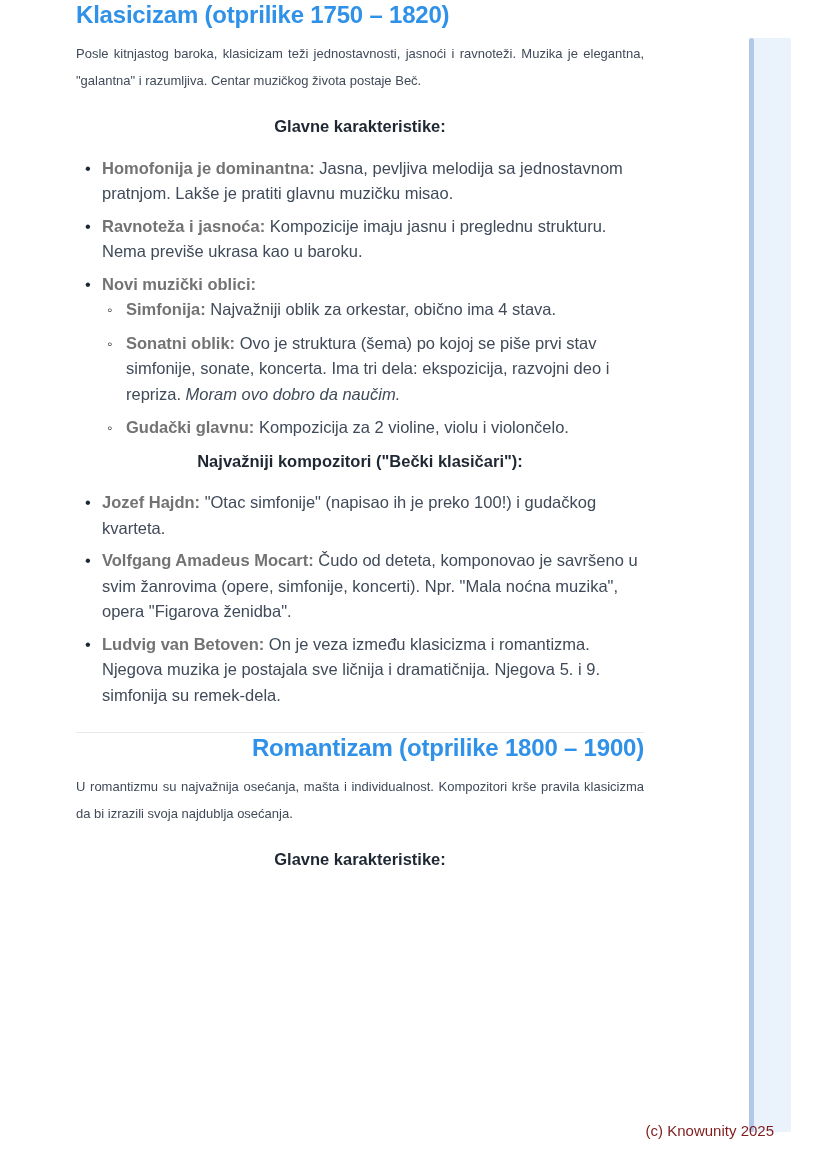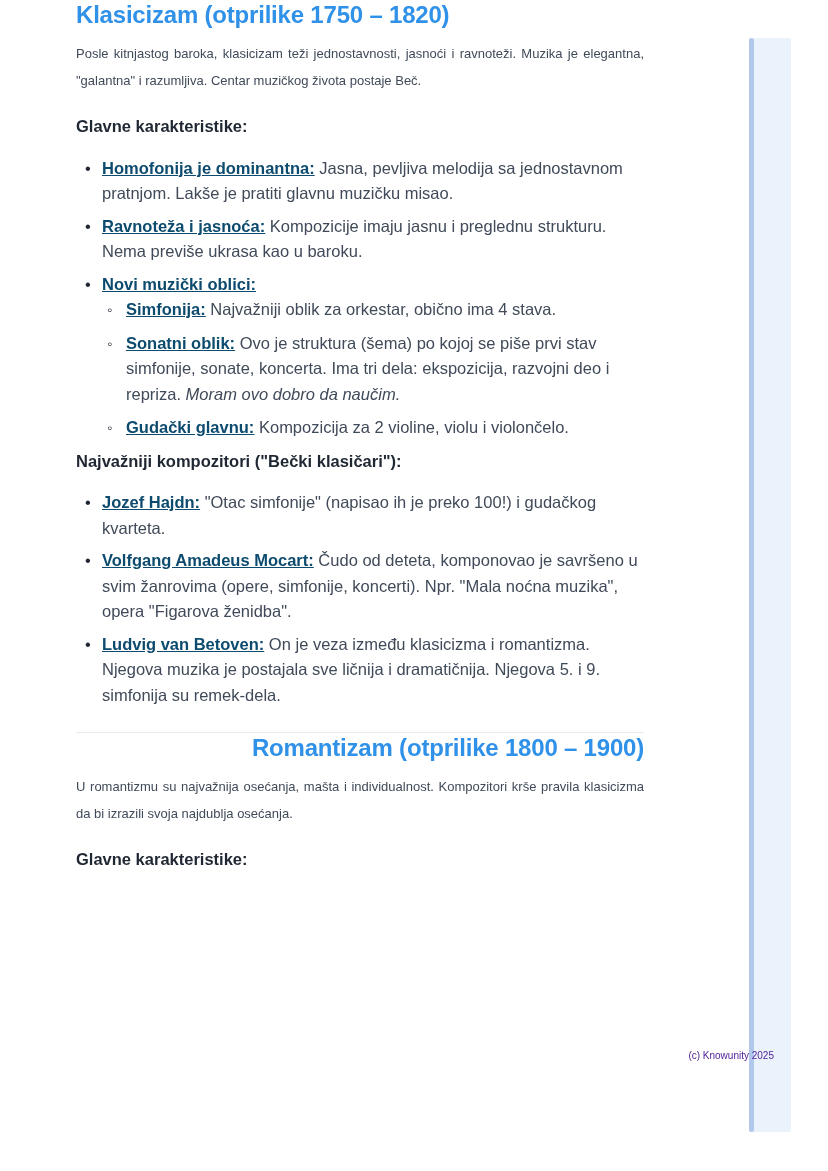--- a/index.html
+++ b/index.html
@@ -34,23 +34,24 @@
     line-height: 27px;
     text-align: justify;
     margin: 0 0 20px 0;
   }
   .label {
     font-size: 16.5px;
     line-height: 25.5px;
     font-weight: 700;
     color: #1f2733;
     margin: 0 0 16px 0;
+    text-align: center;
   }
   .label-composers { margin-top: 8px; }
-  strong, b { color: #0c4a6e; font-weight: 700; text-decoration: underline; }
+  strong, b { color: #737373; font-weight: 700; }
   ul { list-style: none; margin: 0; padding: 0; }
   ul.main-list { margin-bottom: 7px; }
   li {
     font-size: 16.5px;
     line-height: 25.5px;
     position: relative;
   }
   li.main-item {
     padding-left: 26px;
     margin-bottom: 7px;
@@ -94,25 +95,25 @@
     position: absolute;
     left: 0;
     top: 0;
     width: 5px;
     height: 100%;
     background: #b1c8ea;
     border-radius: 3px;
   }
   .footer-copyright {
     position: absolute;
-    top: 1048px;
+    top: 1123px;
     right: 54px;
-    font-size: 10px;
+    font-size: 15px;
     line-height: 16px;
-    color: #4c1d95;
+    color: #7f1d1d;
     z-index: 2;
   }
 </style>
 </head>
 <body>
 
 <div class="content">
 
   <h1 class="section-heading heading-classicism">Klasicizam (otprilike 1750 – 1820)</h1>
 

